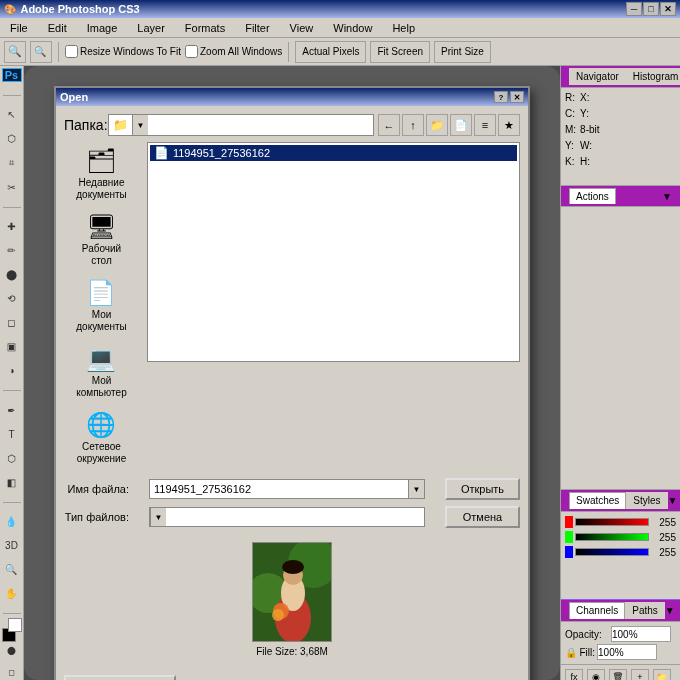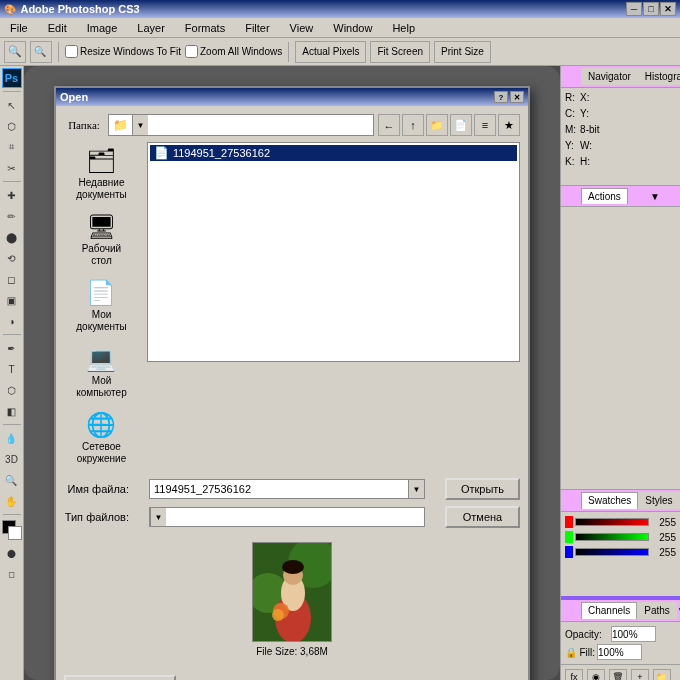--- a/index.html
+++ b/index.html
@@ -87,21 +87,21 @@
 
     
     .tools-panel {
       width: 24px;
       background: #d4d0c8;
       border-right: 1px solid #a0a0a0;
       display: flex;
       flex-direction: column;
       align-items: center;
       padding: 2px 0;
-      gap: 1px;
+      gap: 11px;
       overflow: hidden;
     }
     .tool-btn {
       width: 20px; height: 20px;
       background: #d4d0c8;
       border: 1px solid transparent;
       display: flex; align-items: center; justify-content: center;
       cursor: pointer; font-size: 10px;
       color: #333;
     }
@@ -118,23 +118,23 @@
 
     
     .right-panels {
       width: 120px;
       background: #d4d0c8;
       border-left: 1px solid #a0a0a0;
       display: flex;
       flex-direction: column;
     }
     .panel-header {
-      background: #f0abfc;
+      background: #a21caf;
       border-bottom: 1px solid #a0a0a0;
-      padding: 2px 20px;
+      padding: 2px 8px;
       display: flex;
       align-items: center;
       justify-content: space-between;
       font-size: 10px;
     }
     .panel-tabs { display: flex; }
     .panel-tab {
       padding: 2px 6px;
       font-size: 10px;
       cursor: pointer;
@@ -156,21 +156,21 @@
 
     
     .actions-panel {
       flex: 1;
       border-bottom: 1px solid #a0a0a0;
     }
 
     
     .swatches-panel {
       height: 110px;
-      border-bottom: 4px solid #8b5cf6;
+      border-bottom: 1px solid #8b5cf6;
     }
     .color-sliders { padding: 4px; }
     .color-row {
       display: flex; align-items: center; gap: 2px; margin-bottom: 3px;
     }
     .color-swatch { width: 8px; height: 12px; }
     .color-slider {
       flex: 1; height: 8px;
       background: linear-gradient(to right, #000, red);
       border: 1px solid #888;
@@ -178,21 +178,21 @@
     .color-value { width: 25px; text-align: right; font-size: 10px; }
 
     
     .channels-panel {
       height: 80px;
     }
     .channels-content { padding: 2px 4px; font-size: 10px; }
     .opacity-row { display: flex; align-items: center; gap: 6px; margin: 2px 0; }
     .opacity-label { font-size: 10px; width: 40px; }
     .opacity-input {
-      width: 45px; height: 16px; font-size: 10px;
+      width: 60px; height: 16px; font-size: 10px;
       border: 1px solid #a0a0a0;
     }
     .lock-icons { display: flex; gap: 2px; align-items: center; margin: 2px 0; }
 
     
     .bottom-bar {
       height: 24px;
       background: #d4d0c8;
       border-top: 1px solid #a0a0a0;
       display: flex; align-items: center;
@@ -239,21 +239,21 @@
       font-size: 8px;
       display: flex; align-items: center; justify-content: center;
       cursor: pointer; color: black;
     }
     .dialog-body { padding: 8px; }
 
     
     .folder-row {
       display: flex; align-items: center; gap: 4px; margin-bottom: 6px;
     }
-    .folder-label { width: 40px; text-align: center; font-size: 11px; font-family: Liberation Serif, serif; }
+    .folder-label { width: 40px; text-align: left; font-size: 14px; }
     .folder-input-wrap {
       flex: 1;
       display: flex; align-items: center;
       background: white;
       border: 1px solid #888;
       height: 22px;
       padding: 0 4px;
       gap: 4px;
     }
     .folder-icon { font-size: 12px; color: #f0a020; }

